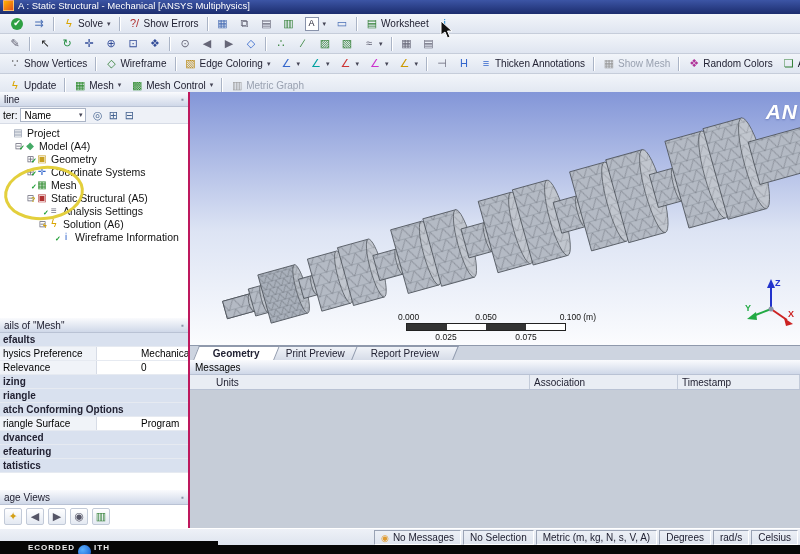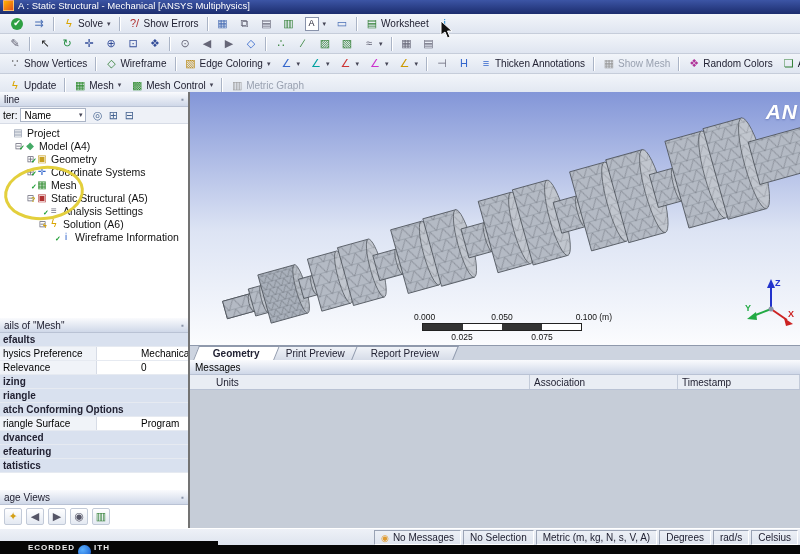--- a/index.html
+++ b/index.html
@@ -22,21 +22,21 @@
   .tbtn .ticon{font-size:11px;line-height:1;min-width:12px;text-align:center;}
   .ticon.round{background:#2ea043;color:#fff !important;border-radius:50%;width:12px;height:12px;
     font-size:9px;display:inline-flex;align-items:center;justify-content:center;}
   .ticon.boxed{border:1px solid #8892aa;background:#fff;width:12px;height:12px;font-size:9px;
     display:inline-flex;align-items:center;justify-content:center;}
   .tbtn.disabled{color:#99a1b0;}
   .dd{font-size:7px;color:#445;margin-left:1px;}
   .tsep{width:1px;height:14px;background:#aab4c6;border-right:1px solid #fff;margin:0 3px;flex:0 0 auto;}
 
   .leftcol{position:absolute;left:0;top:92px;width:190px;bottom:26px;background:#fff;
-    border-right:2px solid #737373;box-sizing:border-box;}
+    border-right:2px solid #be185d;box-sizing:border-box;}
   .panel header{height:14px;background:linear-gradient(#fafbfd,#cfd8e8);border-bottom:1px solid #b9c2d4;
     font-size:10px;color:#223;display:flex;align-items:center;justify-content:space-between;padding:0 4px;}
   .pin{color:#8a94a8;font-size:8px;}
   .panel.outline{height:226px;position:relative;overflow:hidden;}
   .panel.details{height:172px;overflow:hidden;}
   .panel.iviews{height:38px;overflow:hidden;}
   .filterrow{height:16px;display:flex;align-items:center;gap:3px;padding:0 3px;background:#eef1f7;
     border-bottom:1px solid #d7dce6;font-size:10px;}
   .fbox{background:#fff;border:1px solid #aab4c6;padding:0 3px;display:inline-flex;align-items:center;
     height:12px;font-size:10px;min-width:58px;justify-content:space-between;}
@@ -56,21 +56,21 @@
     box-sizing:border-box;overflow:hidden;flex:0 0 auto;}
   .dvalue{flex:1;padding-left:4px;background:#fff;overflow:hidden;margin-left:40px;}
   .ivrow{display:flex;gap:4px;padding:3px 4px;}
   .ivrow .tbtn{width:16px;height:15px;border:1px solid #c2cad8;background:linear-gradient(#fff,#e4e9f2);
     justify-content:center;padding:0;}
 
   .viewport{position:absolute;left:190px;top:92px;width:610px;height:253px;overflow:hidden;}
   .viewport svg.scene{position:absolute;left:0;top:0;}
   .logo{position:absolute;top:8px;right:2px;color:#fff;font-size:21px;font-weight:bold;
     font-style:italic;letter-spacing:1px;text-shadow:0 1px 2px rgba(40,60,140,.4);}
-  .ruler{position:absolute;left:232px;top:220px;width:160px;font-size:8.5px;color:#111;}
+  .ruler{position:absolute;left:216px;top:220px;width:160px;font-size:8.5px;color:#111;}
   .rlabels{position:relative;height:10px;}
   .rlabels.top span:nth-child(1){position:absolute;left:-8px;}
   .rlabels.top span:nth-child(2){position:absolute;left:50%;transform:translateX(-50%);}
   .rlabels.top span:nth-child(3){position:absolute;right:-30px;}
   .rbar{display:flex;height:6px;border:1px solid #222;margin:1px 0;background:#fff;}
   .rbar span{flex:1;}
   .rbar .b{background:#333;}
   .rlabels.bot span:nth-child(1){position:absolute;left:25%;transform:translateX(-50%);}
   .rlabels.bot span:nth-child(2){position:absolute;left:75%;transform:translateX(-50%);}
   .triad{position:absolute;right:2px;bottom:14px;}

